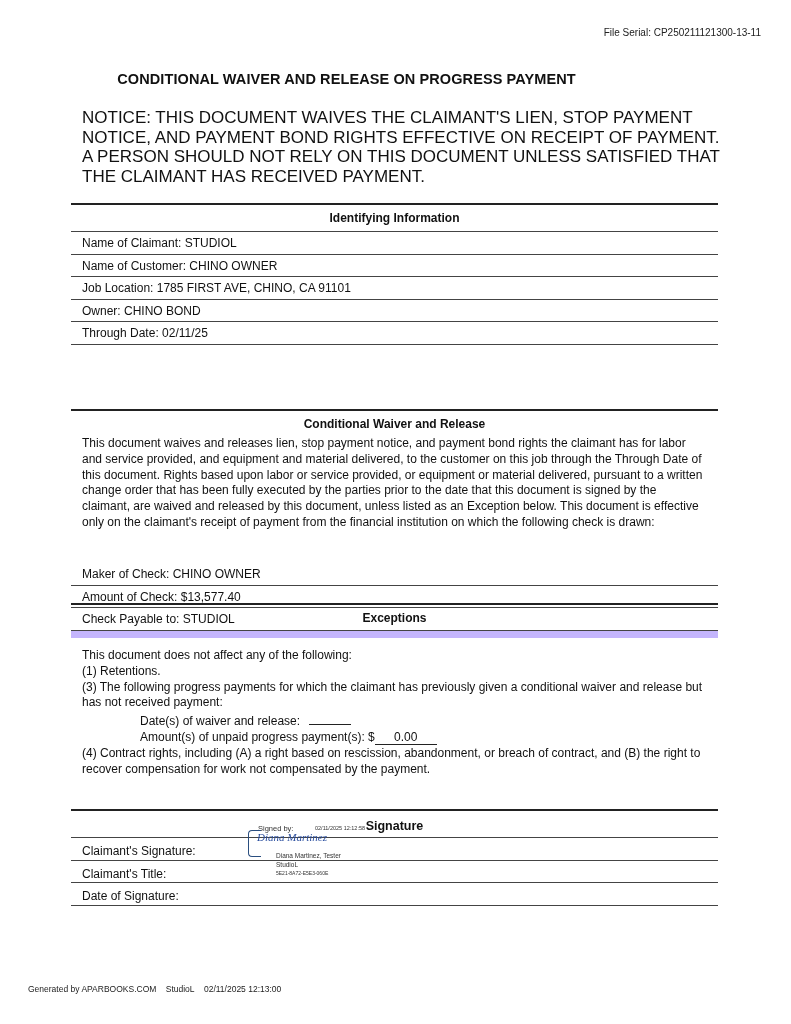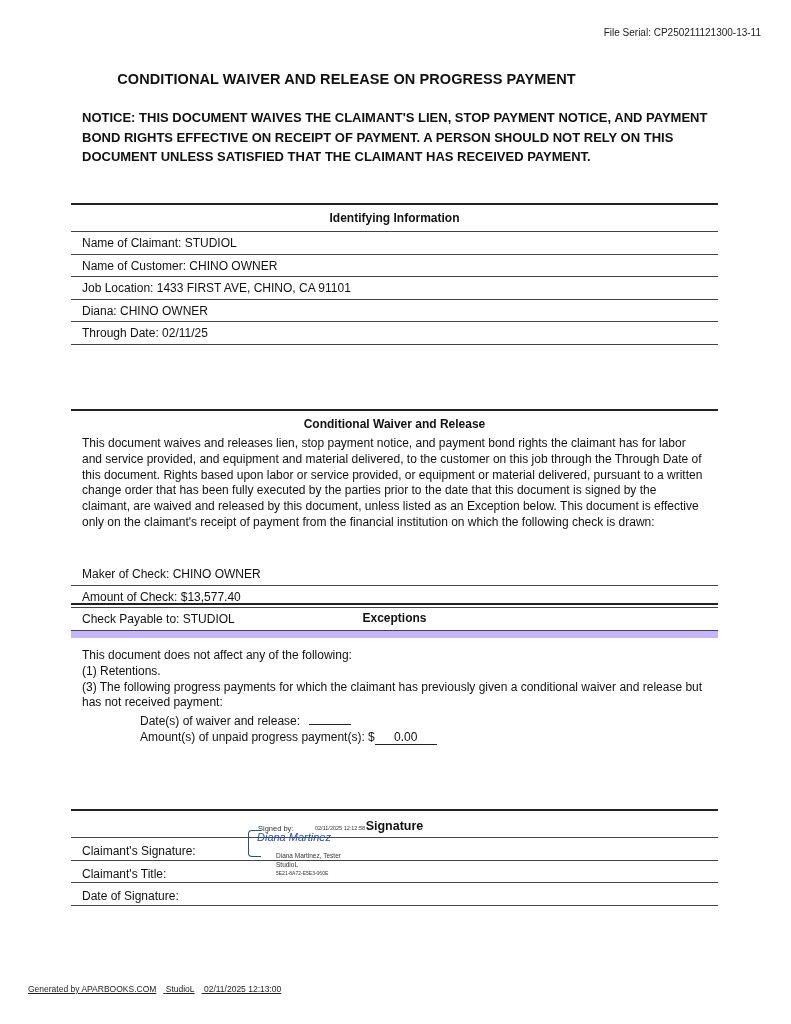--- a/index.html
+++ b/index.html
@@ -1,51 +1,51 @@
 <!DOCTYPE html>
 <html><head>
 <meta charset="utf-8">
 <style>
   html, body { margin: 0; padding: 0; background: #ffffff; }
   body { width: 791px; height: 1024px; position: relative; font-family: "Liberation Sans", sans-serif; color: #111; overflow: hidden; }
   .serial { position: absolute; top: 27px; right: 30px; font-size: 10px; color: #222; }
   .title { position: absolute; top: 71px; left: 0; width: 693px; text-align: center; font-size: 14.5px; font-weight: bold; letter-spacing: 0.1px; }
-  .notice { position: absolute; top: 108px; left: 82px; width: 640px; font-size: 13px; font-weight: bold; line-height: 19.5px; }
+  .notice { position: absolute; top: 108px; left: 82px; width: 640px; font-size: 17px; font-weight: normal; line-height: 19.5px; }
   .section { position: absolute; left: 71px; width: 647px; }
   .sec-head { border-top: 2px solid #222; border-bottom: 1px solid #444; text-align: center; font-size: 12px; font-weight: bold; height: 26px; line-height: 26px; }
   .row { border-bottom: 1px solid #444; font-size: 12px; height: 21.5px; line-height: 22px; padding-left: 11px; }
   .para { font-size: 12px; line-height: 15.8px; padding: 6px 11px 0 11px; }
   .indent { padding-left: 58px; }
   .uline { display: inline-block; border-bottom: 1px solid #222; text-align: center; height: 13px; line-height: 13px; vertical-align: baseline; }
   .sig-wrap { position: relative; }
   .sig-row { border-bottom: 1px solid #444; font-size: 12px; height: 21.5px; line-height: 26px; padding-left: 11px; position: relative; }
   .docusign { position: absolute; left: 177px; top: -2px; width: 150px; height: 50px; font-size: 6.5px; color: #333; }
   .ds-label { position: absolute; left: 10px; top: 0; font-size: 7.5px; }
   .ds-date { position: absolute; left: 67px; top: 1px; font-size: 5.5px; }
   .ds-bracket { position: absolute; left: 0; top: 6px; width: 12px; height: 25px; border: 1px solid #2a4e7f; border-right: none; border-radius: 4px 0 0 4px; }
-  .ds-sign { position: absolute; left: 9px; top: 7px; font-family: Liberation Sans, sans-serif; font-style: italic; font-size: 11px; color: #2a4e9f; }
+  .ds-sign { position: absolute; left: 9px; top: 7px; font-family: Liberation Serif, serif; font-style: italic; font-size: 11px; color: #2a4e9f; }
   .ds-name { position: absolute; left: 28px; top: 28px; font-size: 6.5px; }
   .ds-org { position: absolute; left: 28px; top: 37px; font-size: 6.5px; }
   .ds-id { position: absolute; left: 28px; top: 46px; font-size: 5px; }
-  .footer { position: absolute; top: 984px; left: 28px; font-size: 8.5px; color: #222; text-decoration: underline; }
+  .footer { position: absolute; top: 984px; left: 28px; font-size: 8.5px; color: #222; }
   .footer span { margin-right: 7px; }
 </style>
 </head>
 <body>
 
 <div class="serial">File Serial: CP250211121300-13-11</div>
 <div class="title">CONDITIONAL WAIVER AND RELEASE ON PROGRESS PAYMENT</div>
 <div class="notice">NOTICE: THIS DOCUMENT WAIVES THE CLAIMANT'S LIEN, STOP PAYMENT NOTICE, AND PAYMENT BOND RIGHTS EFFECTIVE ON RECEIPT OF PAYMENT. A PERSON SHOULD NOT RELY ON THIS DOCUMENT UNLESS SATISFIED THAT THE CLAIMANT HAS RECEIVED PAYMENT.</div>
 
 <div class="section" style="top:203px;">
   <div class="sec-head">Identifying Information</div>
   <div class="row">Name of Claimant: STUDIOL</div>
   <div class="row">Name of Customer: CHINO OWNER</div>
-  <div class="row">Job Location: 1433 FIRST AVE, CHINO, CA 91101</div>
-  <div class="row">Diana: CHINO OWNER</div>
+  <div class="row">Job Location: 1785 FIRST AVE, CHINO, CA 91101</div>
+  <div class="row">Owner: CHINO BOND</div>
   <div class="row">Through Date: 02/11/25</div>
 </div>
 
 <div class="section" style="top:363px;margin-top:46px;">
   <div class="sec-head" style="border-bottom:none;">Conditional Waiver and Release</div>
   <div class="para" style="padding-top:0; margin-top:-1px; height:127px;">This document waives and releases lien, stop payment notice, and payment bond rights the claimant has for labor and service provided, and equipment and material delivered, to the customer on this job through the Through Date of this document. Rights based upon labor or service provided, or equipment or material delivered, pursuant to a written change order that has been fully executed by the parties prior to the date that this document is signed by the claimant, are waived and released by this document, unless listed as an Exception below. This document is effective only on the claimant's receipt of payment from the financial institution on which the following check is drawn:</div>
   <div class="row">Maker of Check: CHINO OWNER</div>
   <div class="row">Amount of Check: $13,577.40</div>
   <div class="row">Check Payable to: STUDIOL</div>
 </div>
@@ -56,20 +56,21 @@
     <div>This document does not affect any of the following:</div>
     <div>(1) Retentions.</div>
     <div>(3) The following progress payments for which the claimant has previously given a conditional waiver and release but has not received payment:</div>
     <div class="indent">
       <span>Date(s) of waiver and release:</span>
       <span class="uline" style="width:42px; margin-left:6px;"></span>
     </div>
     <div class="indent">
       <span>Amount(s) of unpaid progress payment(s):  $</span><span class="uline" style="width:62px;">0.00</span>
     </div>
+    <div>(4) Contract rights, including (A) a right based on rescission, abandonment, or breach of contract, and (B) the right to recover compensation for work not compensated by the payment.</div>
   </div>
 </div>
 
 <div class="section" style="top:809px;">
   <div class="sec-head" style="height:26px; line-height:30px; font-size:12.5px;">Signature</div>
   <div class="sig-wrap">
     <div class="sig-row">
       <span>Claimant's Signature:</span>
     </div>
     <div class="sig-row">

